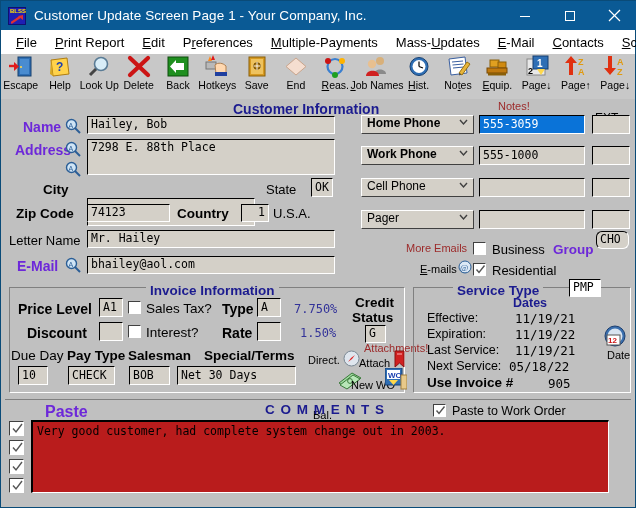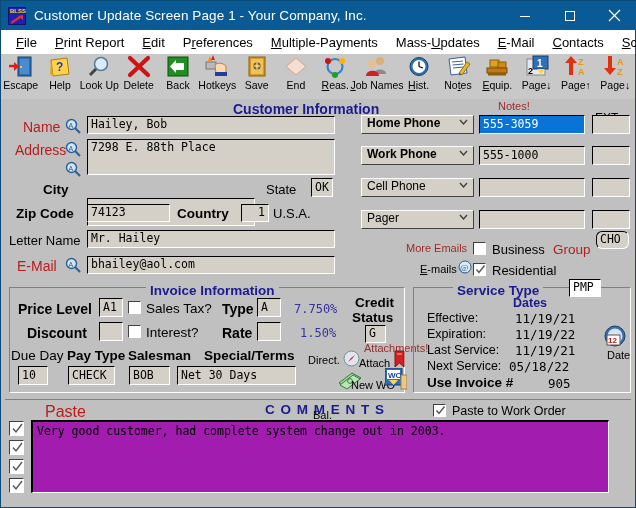--- a/index.html
+++ b/index.html
@@ -84,21 +84,21 @@
 
   
   .body {
     position:absolute; left:0; top:98px; width:634px; height:408px;
     background:#c0c0c0;
   }
 
   .lbl { position:absolute; font-size:12.5px; color:#000;
          font-family:"Liberation Sans", sans-serif; white-space:nowrap; }
   .lbl.b { font-weight:bold; }
-  .lbl.navy { color:#b91c1c; font-weight:normal; }
+  .lbl.navy { color:#6d28d9; font-weight:bold; }
   .lbl.sm { font-size:11px; }
 
   .sechdr {
     position:absolute; font-size:13px; font-weight:bold; color:#1b1b8f;
     font-family:"Liberation Sans", sans-serif; white-space:nowrap;
   }
 
   
   .fld {
     position:absolute; background:#d4d0c8;
@@ -141,21 +141,21 @@
     border-right:1px solid #ffffff; border-bottom:1px solid #ffffff;
   }
   .chk svg { position:absolute; left:0px; top:-1px; }
 
   .mag { position:absolute; width:16px; height:16px; }
 
   .redlbl { color:#9c2a2a; }
 
   
   .comments-box {
-    position:absolute; background:#a21caf;
+    position:absolute; background:#b91c1c;
     border-top:2px solid #000; border-left:2px solid #000;
     border-right:1px solid #ffffff; border-bottom:1px solid #ffffff;
     box-sizing:border-box;
     font-family:"DejaVu Sans Mono", monospace; font-size:11.5px;
     color:#000; padding:2px 4px; white-space:pre;
   }
 
   .hr-sep { position:absolute; background:#808080; height:1px; }
 </style>
 </head>

